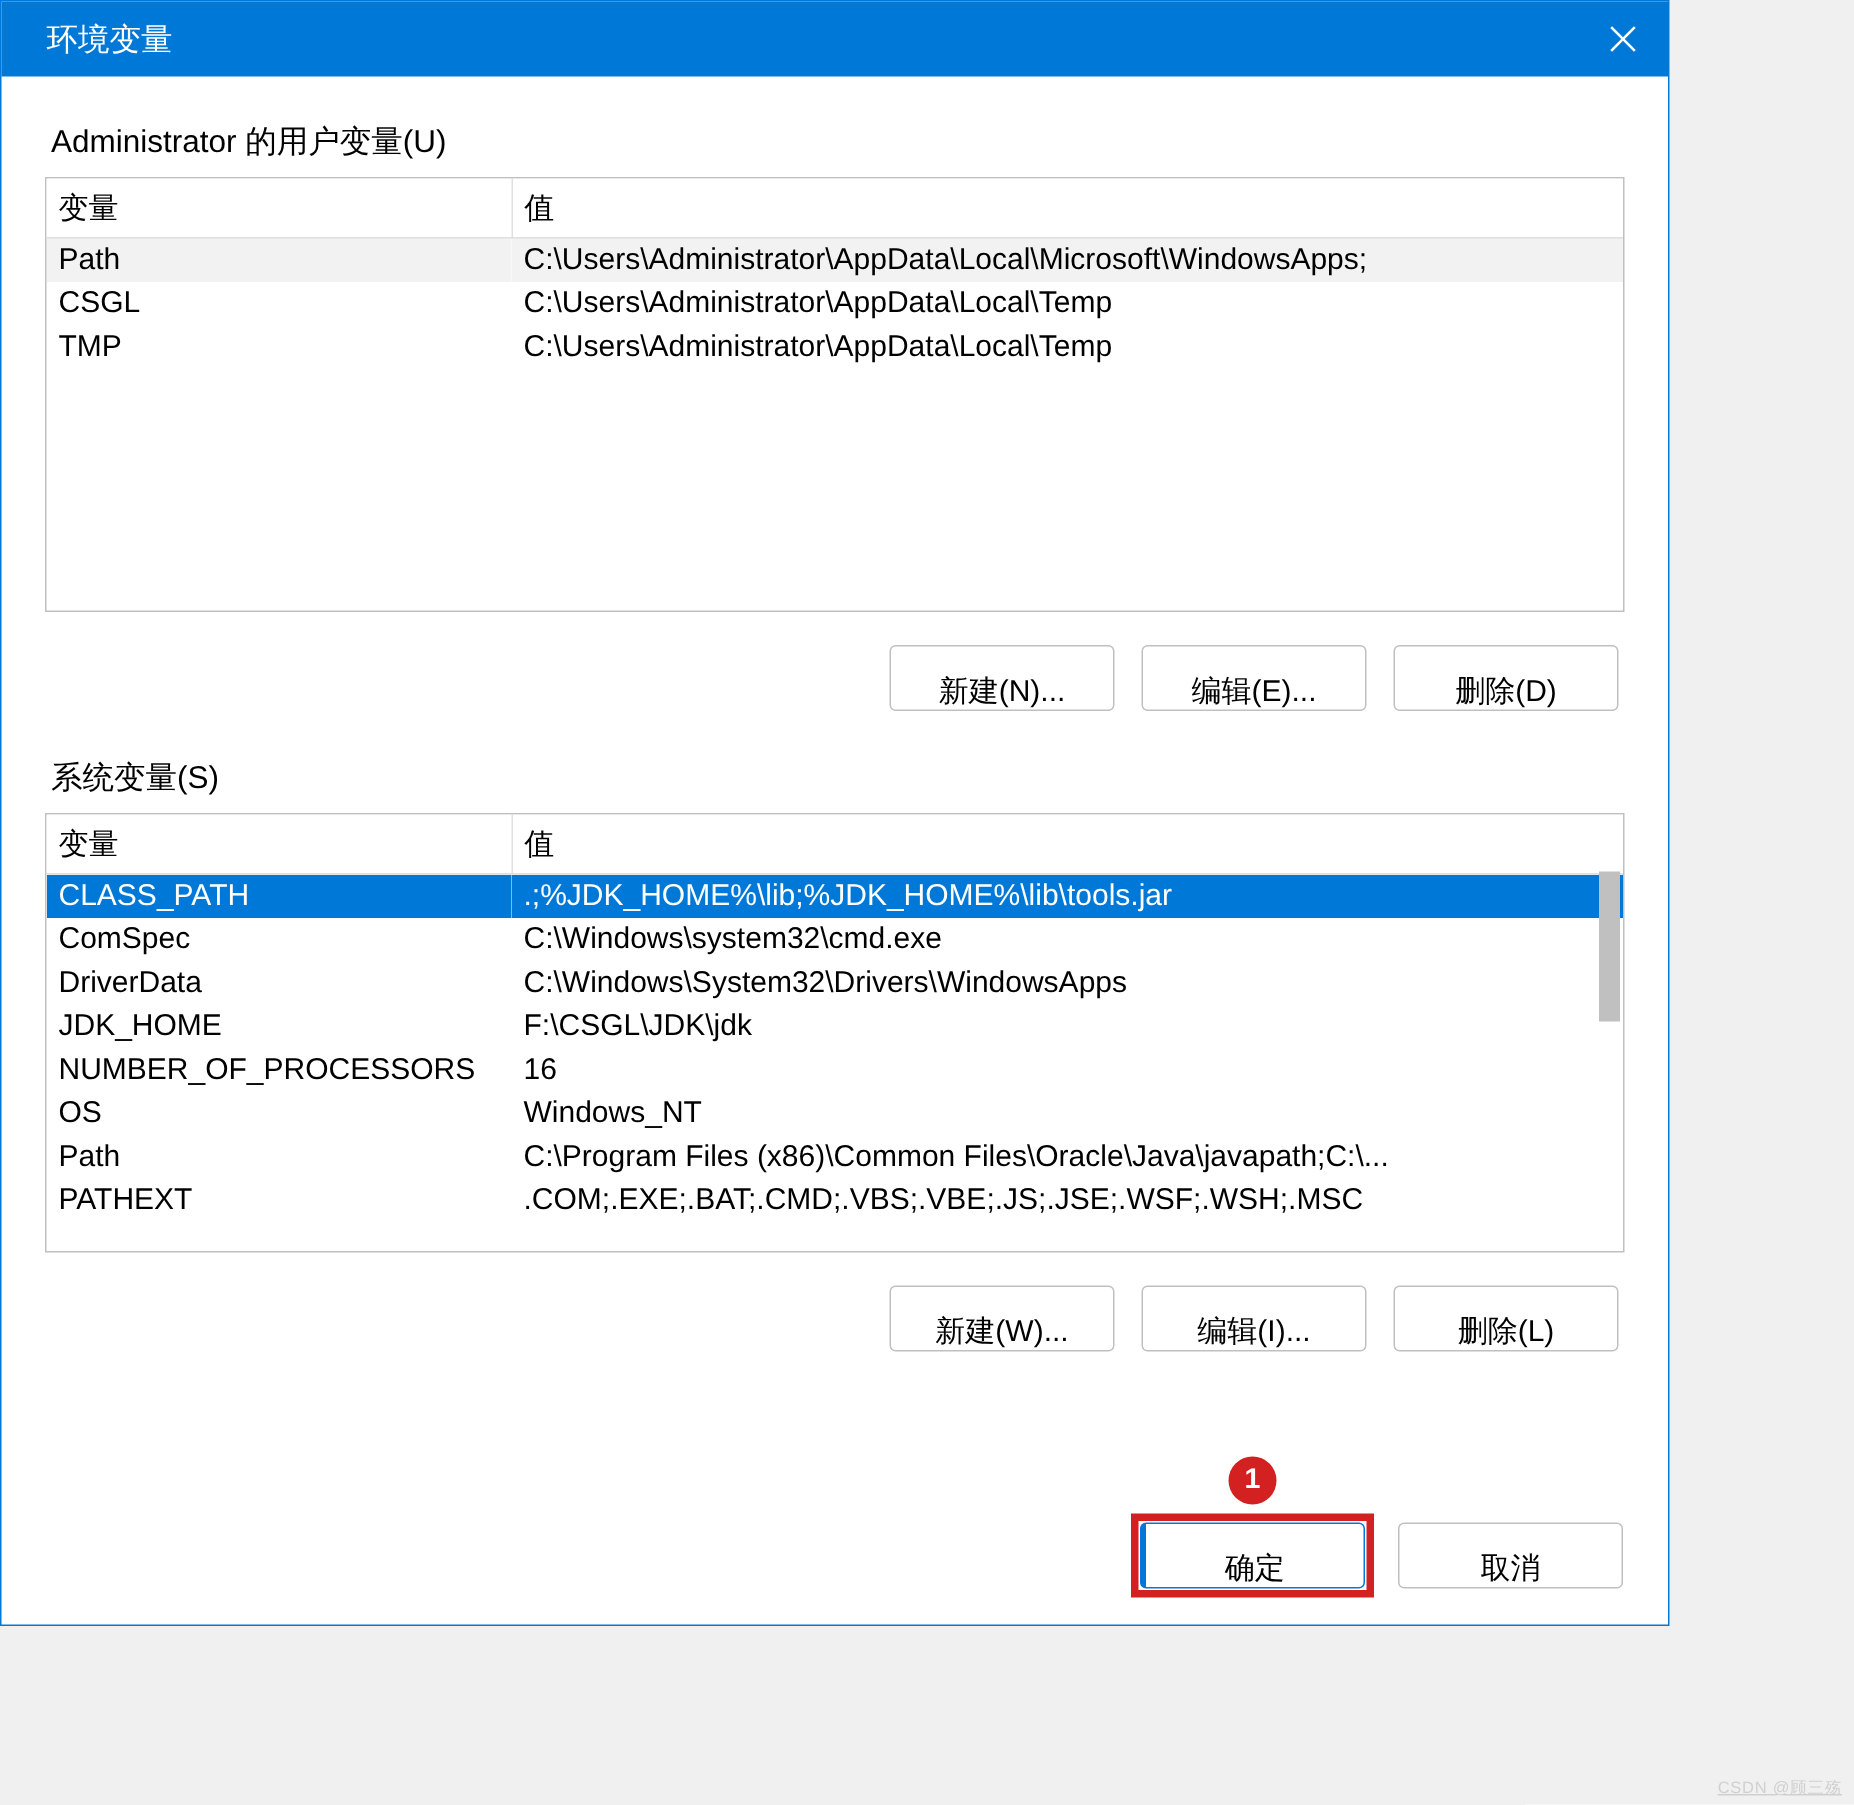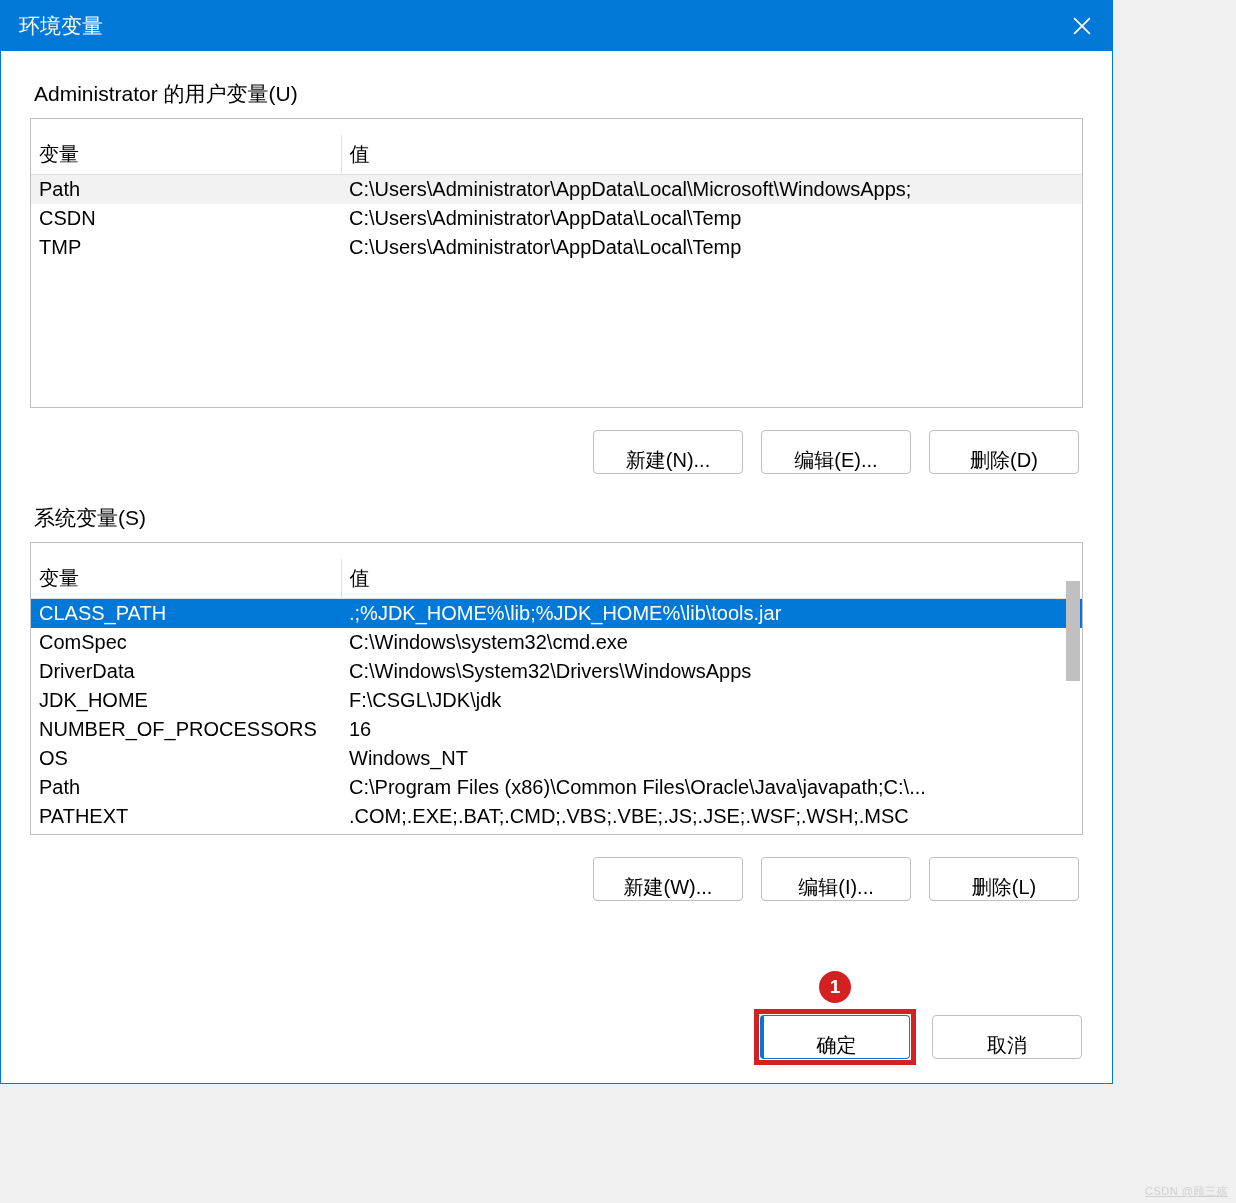--- a/index.html
+++ b/index.html
@@ -22,21 +22,21 @@
       border: 1px solid #0078d7;
       position: relative;
     }
     .titlebar {
       height: 50px;
       background: #0078d7;
       color: #ffffff;
       display: flex;
       align-items: center;
       justify-content: space-between;
-      padding-left: 18px;
+      padding-left: 30px;
     }
     .titlebar-text {
       font-size: 21px;
     }
     .close-btn {
       width: 60px;
       height: 50px;
       display: flex;
       align-items: center;
       justify-content: center;
@@ -66,21 +66,20 @@
       height: 290px;
       overflow: hidden;
       position: relative;
     }
     .table-container.system {
       height: 293px;
     }
     .table {
       width: 100%;
       border-collapse: collapse;
-      margin-top: 16px;
     }
     .table thead th {
       text-align: left;
       font-weight: normal;
       padding: 6px 8px;
       border-right: 1px solid #e0e0e0;
       border-bottom: 1px solid #e0e0e0;
       background: #ffffff;
       font-size: 20px;
     }
@@ -210,21 +209,21 @@
               <th class="col-var">变量</th>
               <th class="col-val">值</th>
             </tr>
           </thead>
           <tbody>
             <tr class="hover-row">
               <td>Path</td>
               <td>C:\Users\Administrator\AppData\Local\Microsoft\WindowsApps;</td>
             </tr>
             <tr>
-              <td>CSDN</td>
+              <td>CSGL</td>
               <td>C:\Users\Administrator\AppData\Local\Temp</td>
             </tr>
             <tr>
               <td>TMP</td>
               <td>C:\Users\Administrator\AppData\Local\Temp</td>
             </tr>
           </tbody>
         </table>
       </div>
       <div class="button-row">

